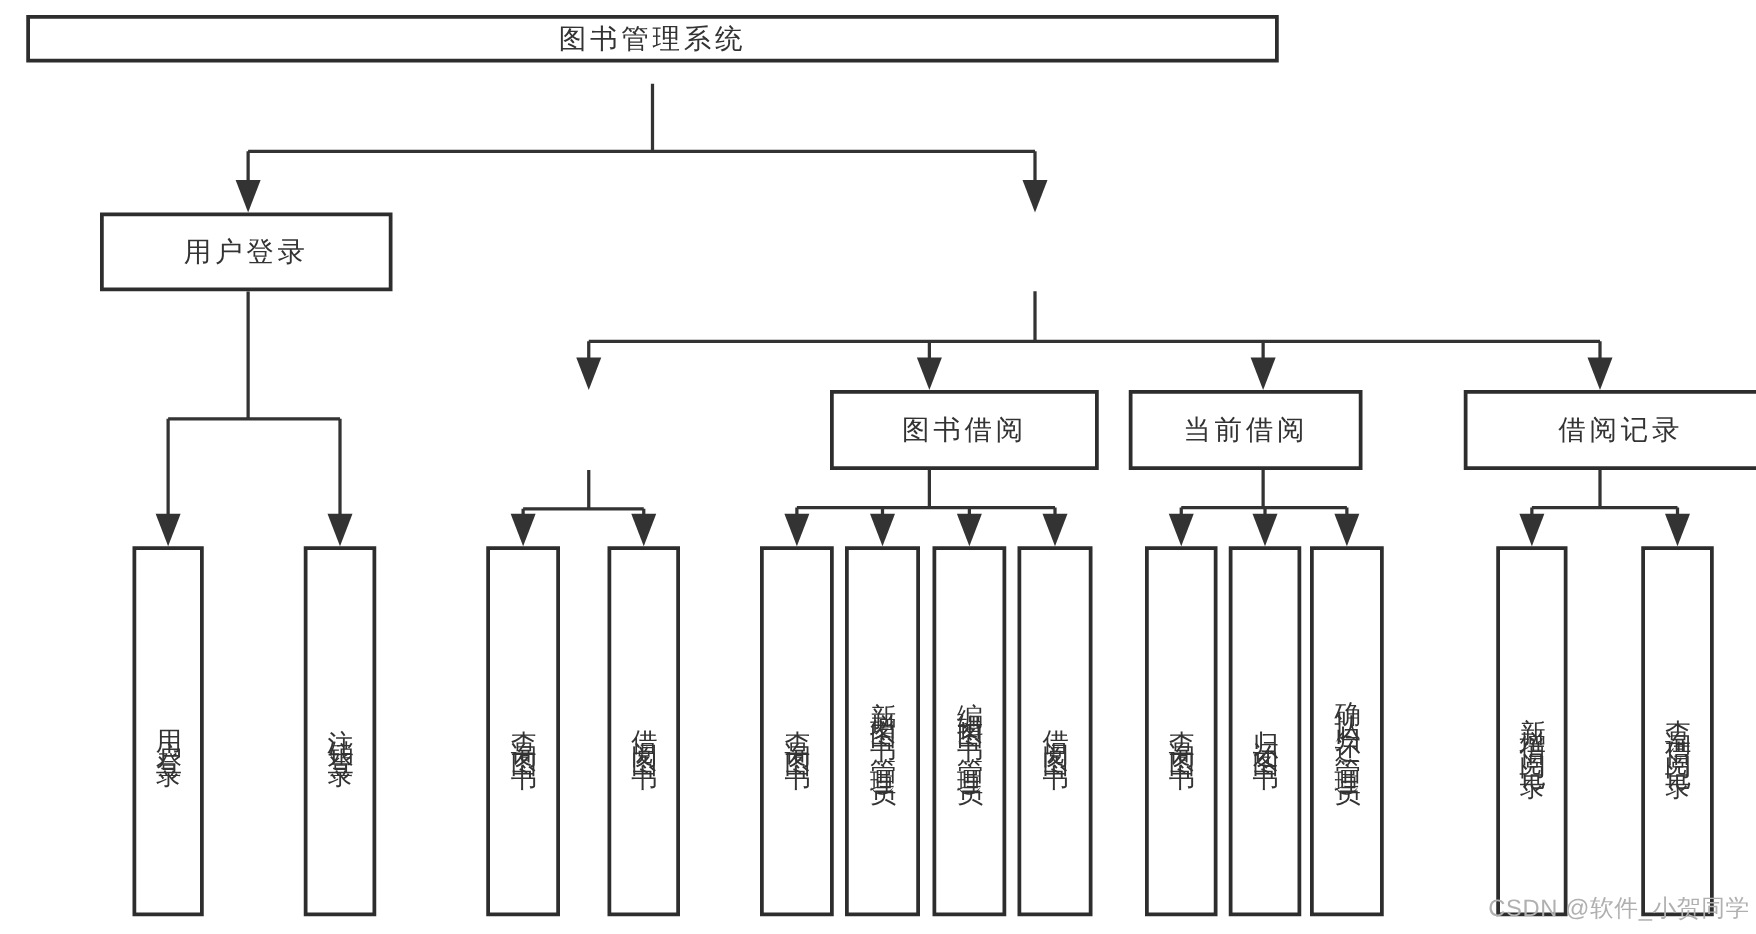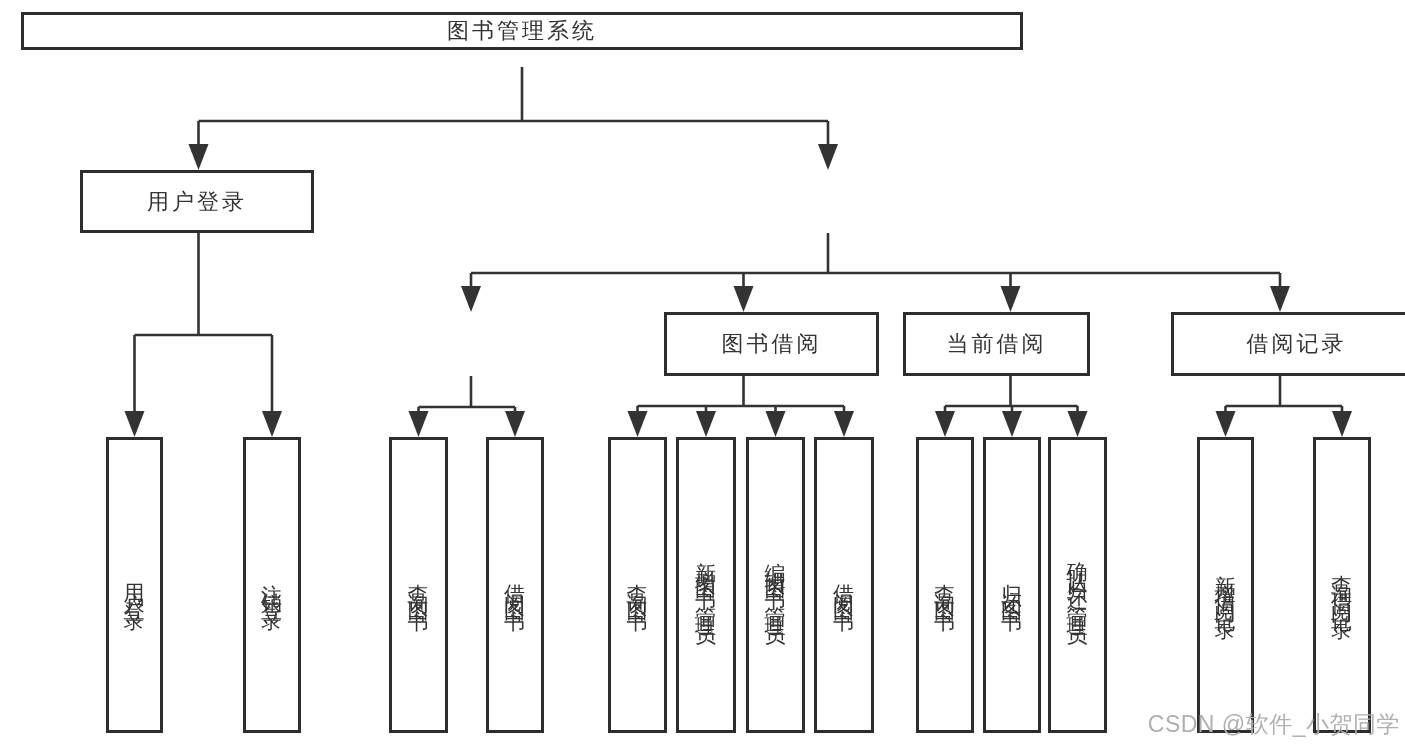--- a/index.html
+++ b/index.html
@@ -53,21 +53,21 @@
     color: var(--text);
     font-size: 21px;
     line-height: 1;
     letter-spacing: 9px;
     white-space: nowrap;
   }
   .watermark {
     position: absolute;
     right: 5px; bottom: 7px;
     color: var(--watermark);
-    font-size: 23px;
+    font-size: 19px;
     letter-spacing: 0.5px;
     z-index: 3;
   }
 </style>
 </head>
 <body>
 
 <div class="stage">
 
   <svg class="wires" viewBox="0 0 1405 747" xmlns="http://www.w3.org/2000/svg" aria-hidden="true">

